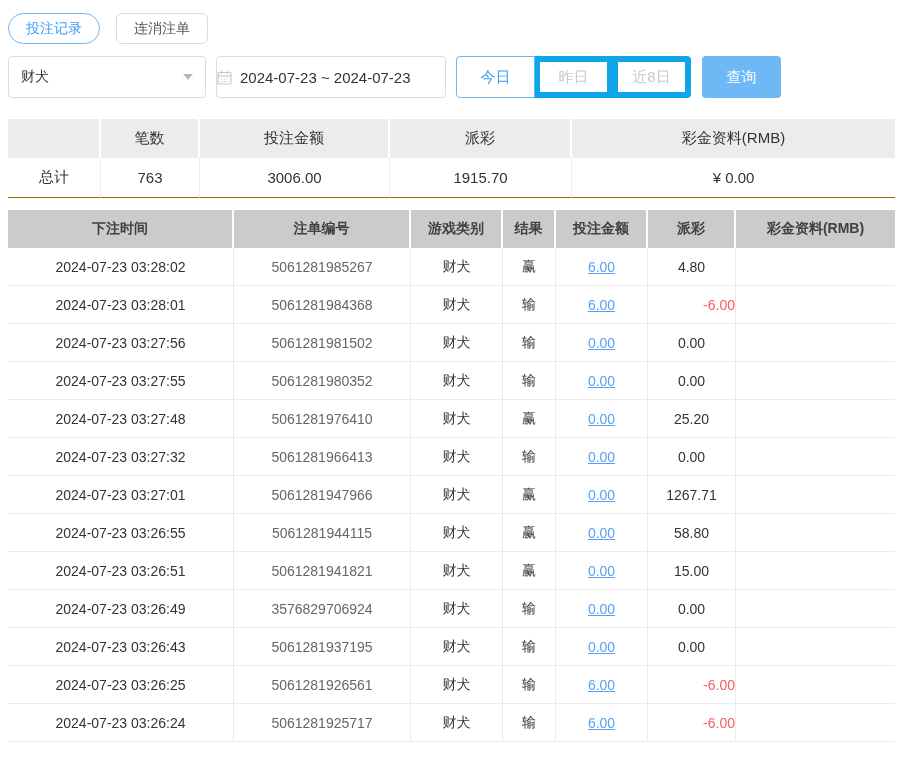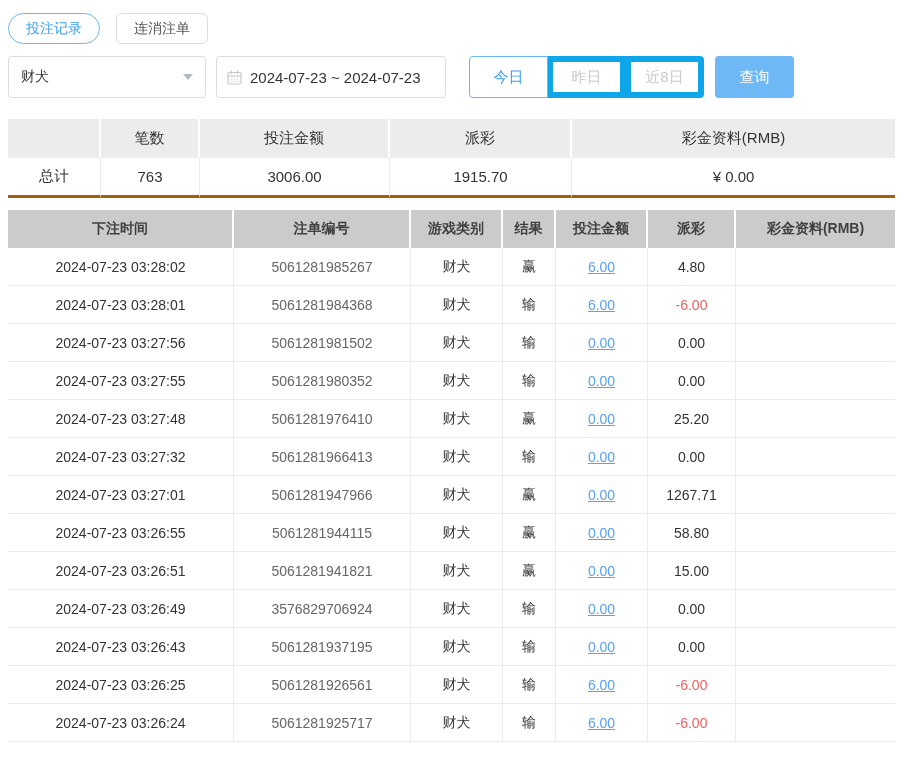--- a/index.html
+++ b/index.html
@@ -14,56 +14,56 @@
   .tab.tab-active { border: 1px solid #6db6f5; color: #3a9cf5; border-radius: 16px; }
 
   
   .toolbar { margin: 12px 8px 0 8px; display: flex; align-items: center; }
   .select { width: 198px; height: 42px; border: 1px solid #dcdcdc; border-radius: 4px;
     display: flex; align-items: center; justify-content: space-between;
     padding: 0 12px; font-size: 14px; cursor: pointer; background: #fff; }
   .caret { width: 0; height: 0; border-left: 5px solid transparent;
     border-right: 5px solid transparent; border-top: 6px solid #b4b9bf; }
   .date-input { width: 230px; height: 42px; border: 1px solid #dcdcdc; border-radius: 4px;
-    margin-left: 10px; display: flex; align-items: center; padding: 0 10px;
+    margin-left: 10px; display: flex; align-items: center; padding: 0 0;
     font-size: 15px; cursor: pointer; background: #fff; }
   .cal { display: inline-flex; margin-right: 8px; }
-  .btn-group { display: flex; margin-left: 23px; }
+  .btn-group { display: flex; margin-left: 10px; }
   .qbtn { width: 79px; height: 42px; background: #fff; border: 6px solid #0ea5e9;
     font-size: 15px; color: #c9c9c9; cursor: pointer; margin-left: -1px; }
   .qbtn:first-child { border-radius: 4px 0 0 4px; margin-left: 0; }
   .qbtn:last-child { border-radius: 0 4px 4px 0; }
   .qbtn.active { border: 1px solid #6db6f5; color: #3a9cf5; position: relative; z-index: 2; }
   .query-btn { width: 79px; height: 42px; margin-left: 11px; background: #6eb8f5;
     color: #fff; border: none; border-radius: 4px; font-size: 15px; cursor: pointer; }
 
   
   table { border-collapse: separate; border-spacing: 0; table-layout: fixed; }
   td, th { text-align: center; overflow: hidden; white-space: nowrap; }
 
   
   .summary-table { width: 887px; margin: 21px 8px 0 8px; }
   .summary-table th { height: 39px; background: #ececec; font-size: 15px; font-weight: 400;
     color: #333; border-right: 2px solid #fff; margin-left: 16px; }
   .summary-table th:last-child { border-right: none; }
   .summary-table td { height: 40px; font-size: 15px; background: #fff;
-    border-bottom: 3px solid #a16207; border-right: 1px solid #ebebeb; }
+    border-bottom: 1px solid #a16207; border-right: 1px solid #ebebeb; }
   .summary-table td:last-child { border-right: none; }
 
   
   .bet-table { width: 887px; margin: 12px 8px 0 8px; }
   .bet-table th { height: 38px; background: #cbcbcb; color: #404040; font-size: 14px;
     font-weight: 700; border-right: 2px solid #fff; }
   .bet-table th:last-child { border-right: none; }
   .bet-table td { height: 38px; font-size: 14px; background: #fff;
     border-bottom: 1px solid #ebebeb; border-right: 1px solid #ebebeb; }
   .bet-table td:last-child { border-right: none; }
   .c-no { color: #666; }
   .amount-link { color: #58a1f3; text-decoration: underline; }
-  .neg { color: #f2605f; }
+  .neg { color: #f2605f; text-align: right; }
 </style>
 </head>
 <body>
 
 <div class="page">
 
   <div class="tabs-row">
     <button class="tab tab-active">投注记录</button>
     <button class="tab">连消注单</button>
   </div>

